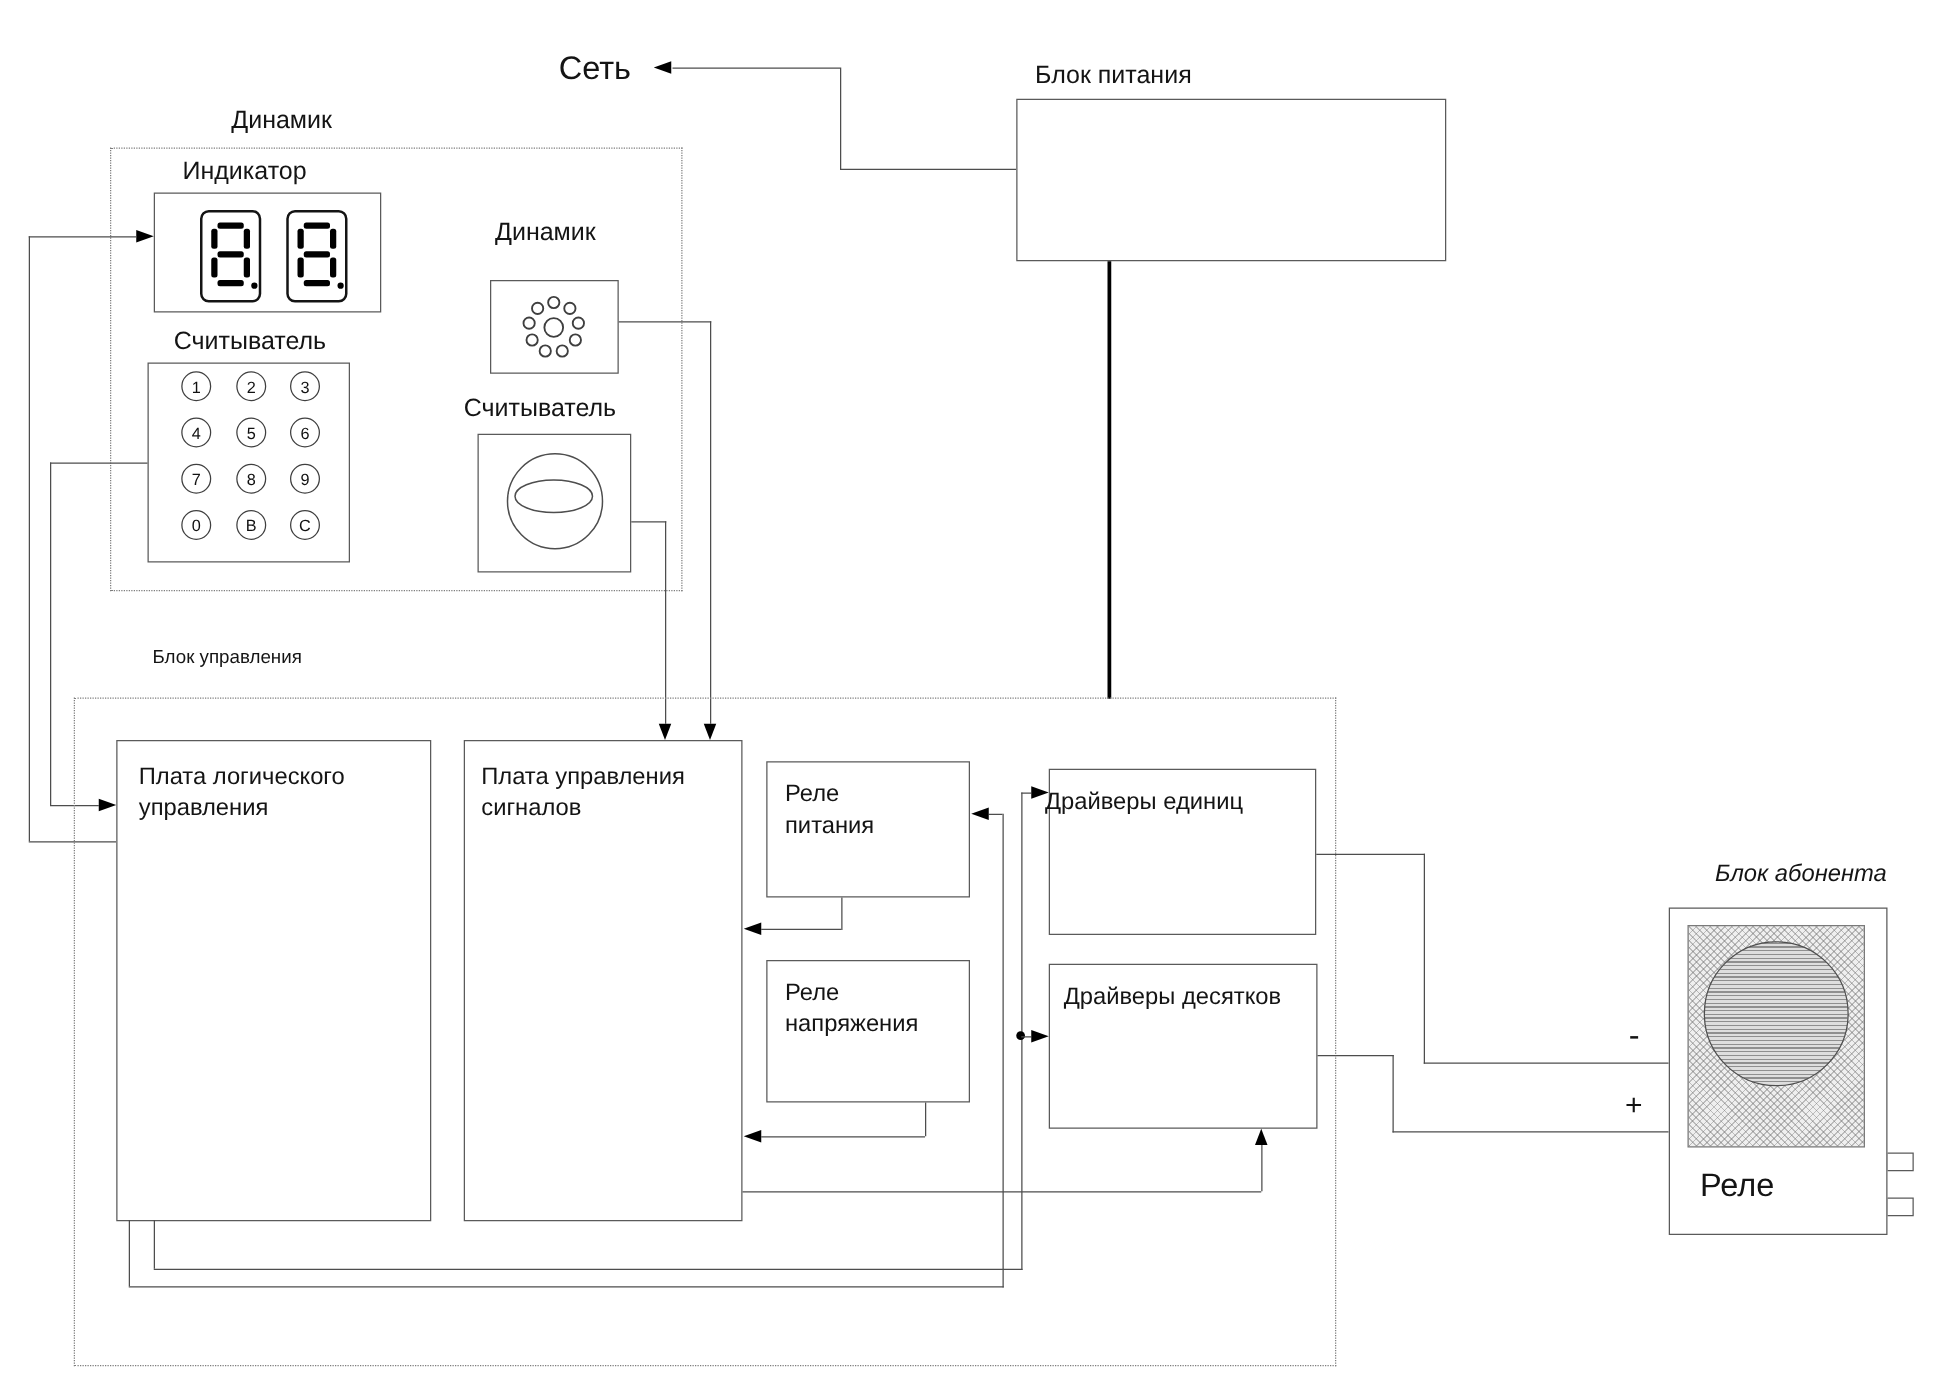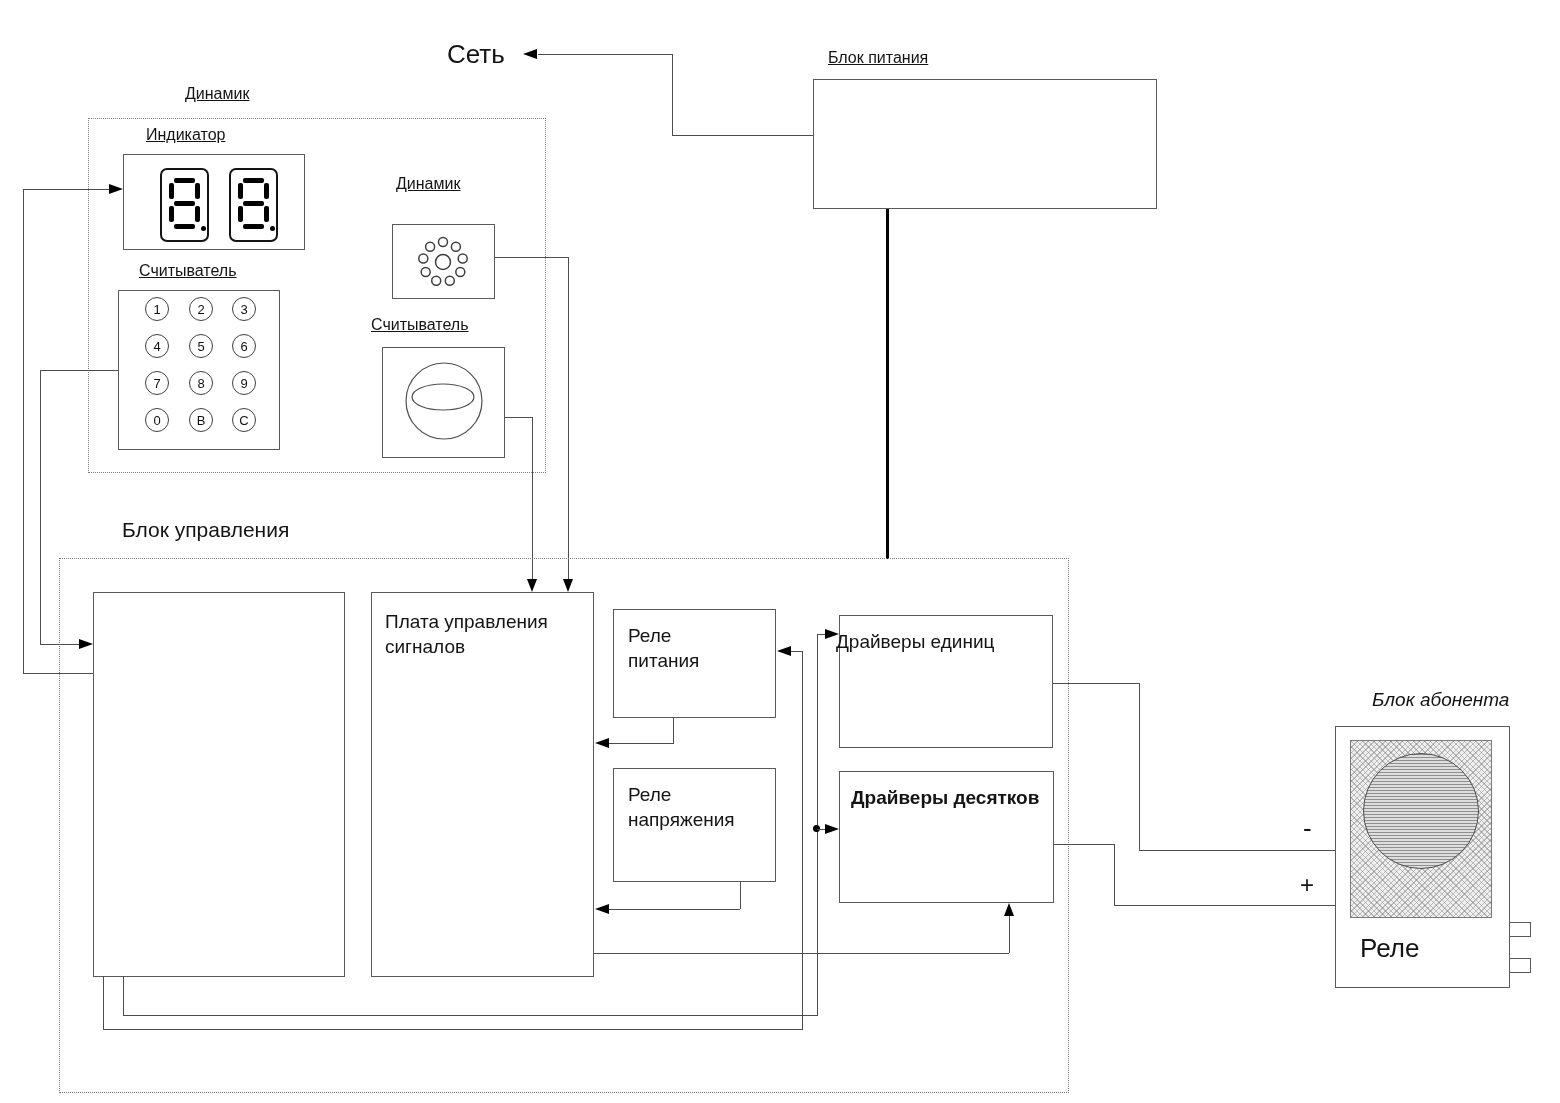--- a/index.html
+++ b/index.html
@@ -3,21 +3,21 @@
 <meta charset="utf-8">
 <style>
   html,body{margin:0;padding:0;background:#fff;}
   #canvas{
     position:relative;width:1560px;height:1103px;background:#ffffff;overflow:hidden;
     font-family:"Liberation Sans","DejaVu Sans",sans-serif;color:#111;margin-top:13px;
   }
   .box{position:absolute;background:#fff;border:1px solid #5a5a5a;box-sizing:border-box;}
   .dashed{position:absolute;border:1px dotted #7d7d7d;box-sizing:border-box;background:transparent;}
   .lbl{position:absolute;font-size:19px;line-height:1.32;color:#141414;white-space:normal;}
-  .lbl.title{font-size:16px;text-decoration:underline;}
+  .lbl.title{font-size:20px;}
   .wh{position:absolute;height:1px;background:#4d4d4d;}
   .wv{position:absolute;width:1px;background:#4d4d4d;}
   .thick{position:absolute;width:3px;background:#000;}
   .arr{position:absolute;width:0;height:0;}
   .arr.r{border-top:5px solid transparent;border-bottom:5px solid transparent;border-left:14px solid #000;}
   .arr.l{border-top:5px solid transparent;border-bottom:5px solid transparent;border-right:14px solid #000;}
   .arr.d{border-left:5px solid transparent;border-right:5px solid transparent;border-top:13px solid #000;}
   .arr.u{border-left:5px solid transparent;border-right:5px solid transparent;border-bottom:13px solid #000;}
   .dot{position:absolute;width:7px;height:7px;border-radius:50%;background:#000;}
   .key{position:absolute;width:22px;height:22px;border:1px solid #3f3f3f;border-radius:50%;
@@ -129,39 +129,40 @@
   <div class="arr r" style="left:109px;top:171px;"></div>
   <div class="wh" style="left:23px;top:176px;width:86px;"></div>
   <div class="wv" style="left:23px;top:176px;height:484px;"></div>
   <div class="wh" style="left:23px;top:660px;width:70px;"></div>
 
   <div class="wh" style="left:40px;top:357px;width:78px;"></div>
   <div class="wv" style="left:40px;top:357px;height:274px;"></div>
   <div class="wh" style="left:40px;top:631px;width:39px;"></div>
   <div class="arr r" style="left:79px;top:626px;"></div>
 
-  <div class="lbl" style="left:122px;top:503px;font-size:21px;">Блок управления</div>
+  <div class="lbl" style="left:122px;top:503px;font-size:15px;">Блок управления</div>
   <div class="dashed" style="left:59px;top:545px;width:1010px;height:535px;"></div>
 
   <div class="box" style="left:93px;top:579px;width:252px;height:385px;"></div>
+  <div class="lbl" style="left:111px;top:596px;width:210px;">Плата логического управления</div>
 
   <div class="box" style="left:371px;top:579px;width:223px;height:385px;"></div>
   <div class="lbl" style="left:385px;top:596px;width:200px;">Плата управления сигналов</div>
 
   <div class="box" style="left:613px;top:596px;width:163px;height:109px;"></div>
   <div class="lbl" style="left:628px;top:610px;width:100px;">Реле питания</div>
 
   <div class="box" style="left:613px;top:755px;width:163px;height:114px;"></div>
   <div class="lbl" style="left:628px;top:769px;width:130px;">Реле напряжения</div>
 
   <div class="box" style="left:839px;top:602px;width:214px;height:133px;"></div>
   <div class="lbl" style="left:836px;top:616px;">Драйверы единиц</div>
 
   <div class="box" style="left:839px;top:758px;width:215px;height:132px;"></div>
-  <div class="lbl" style="left:851px;top:772px;font-weight:bold;">Драйверы десятков</div>
+  <div class="lbl" style="left:851px;top:772px;">Драйверы десятков</div>
 
   <div class="wv" style="left:103px;top:963px;height:53px;"></div>
   <div class="wh" style="left:103px;top:1016px;width:700px;"></div>
   <div class="wv" style="left:802px;top:638px;height:379px;"></div>
   <div class="wh" style="left:791px;top:638px;width:11px;"></div>
   <div class="arr l" style="left:777px;top:633px;"></div>
 
   <div class="wv" style="left:123px;top:963px;height:39px;"></div>
   <div class="wh" style="left:123px;top:1002px;width:695px;"></div>
   <div class="wv" style="left:817px;top:621px;height:382px;"></div>

